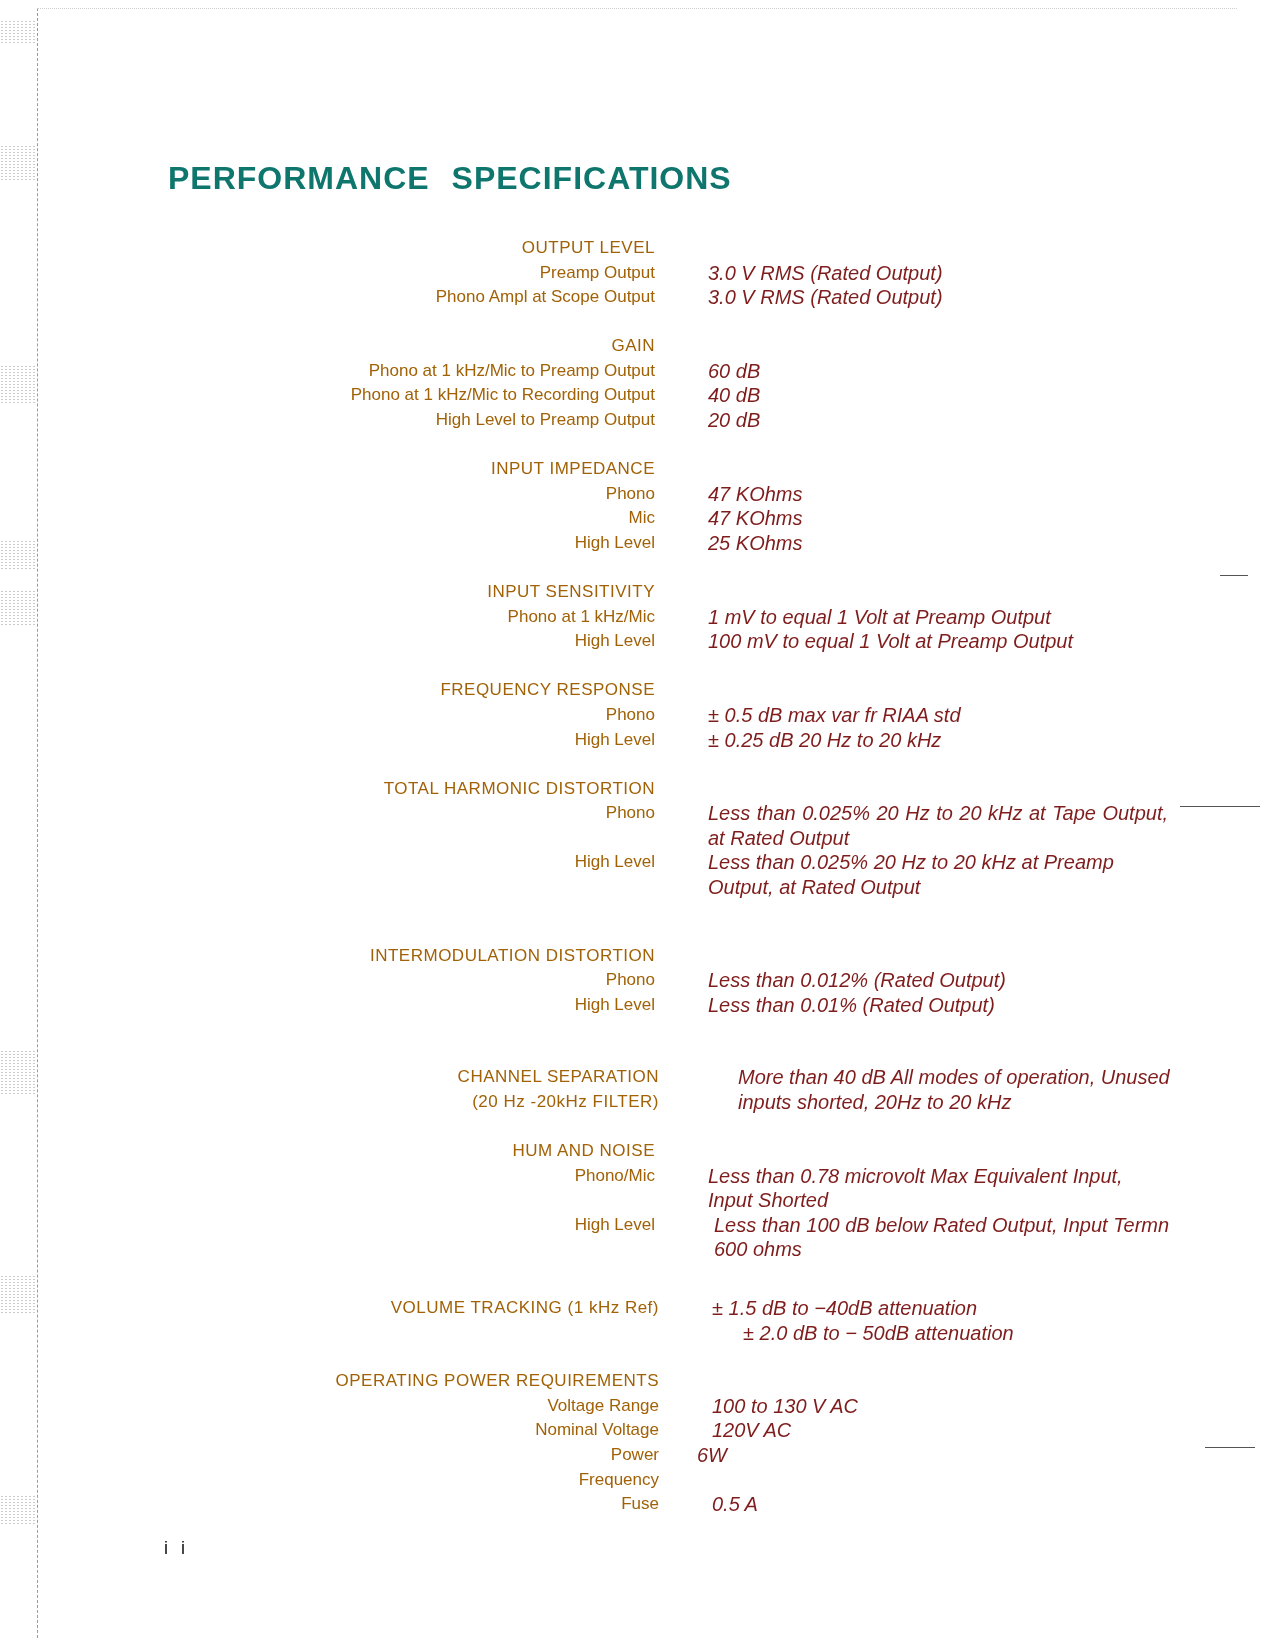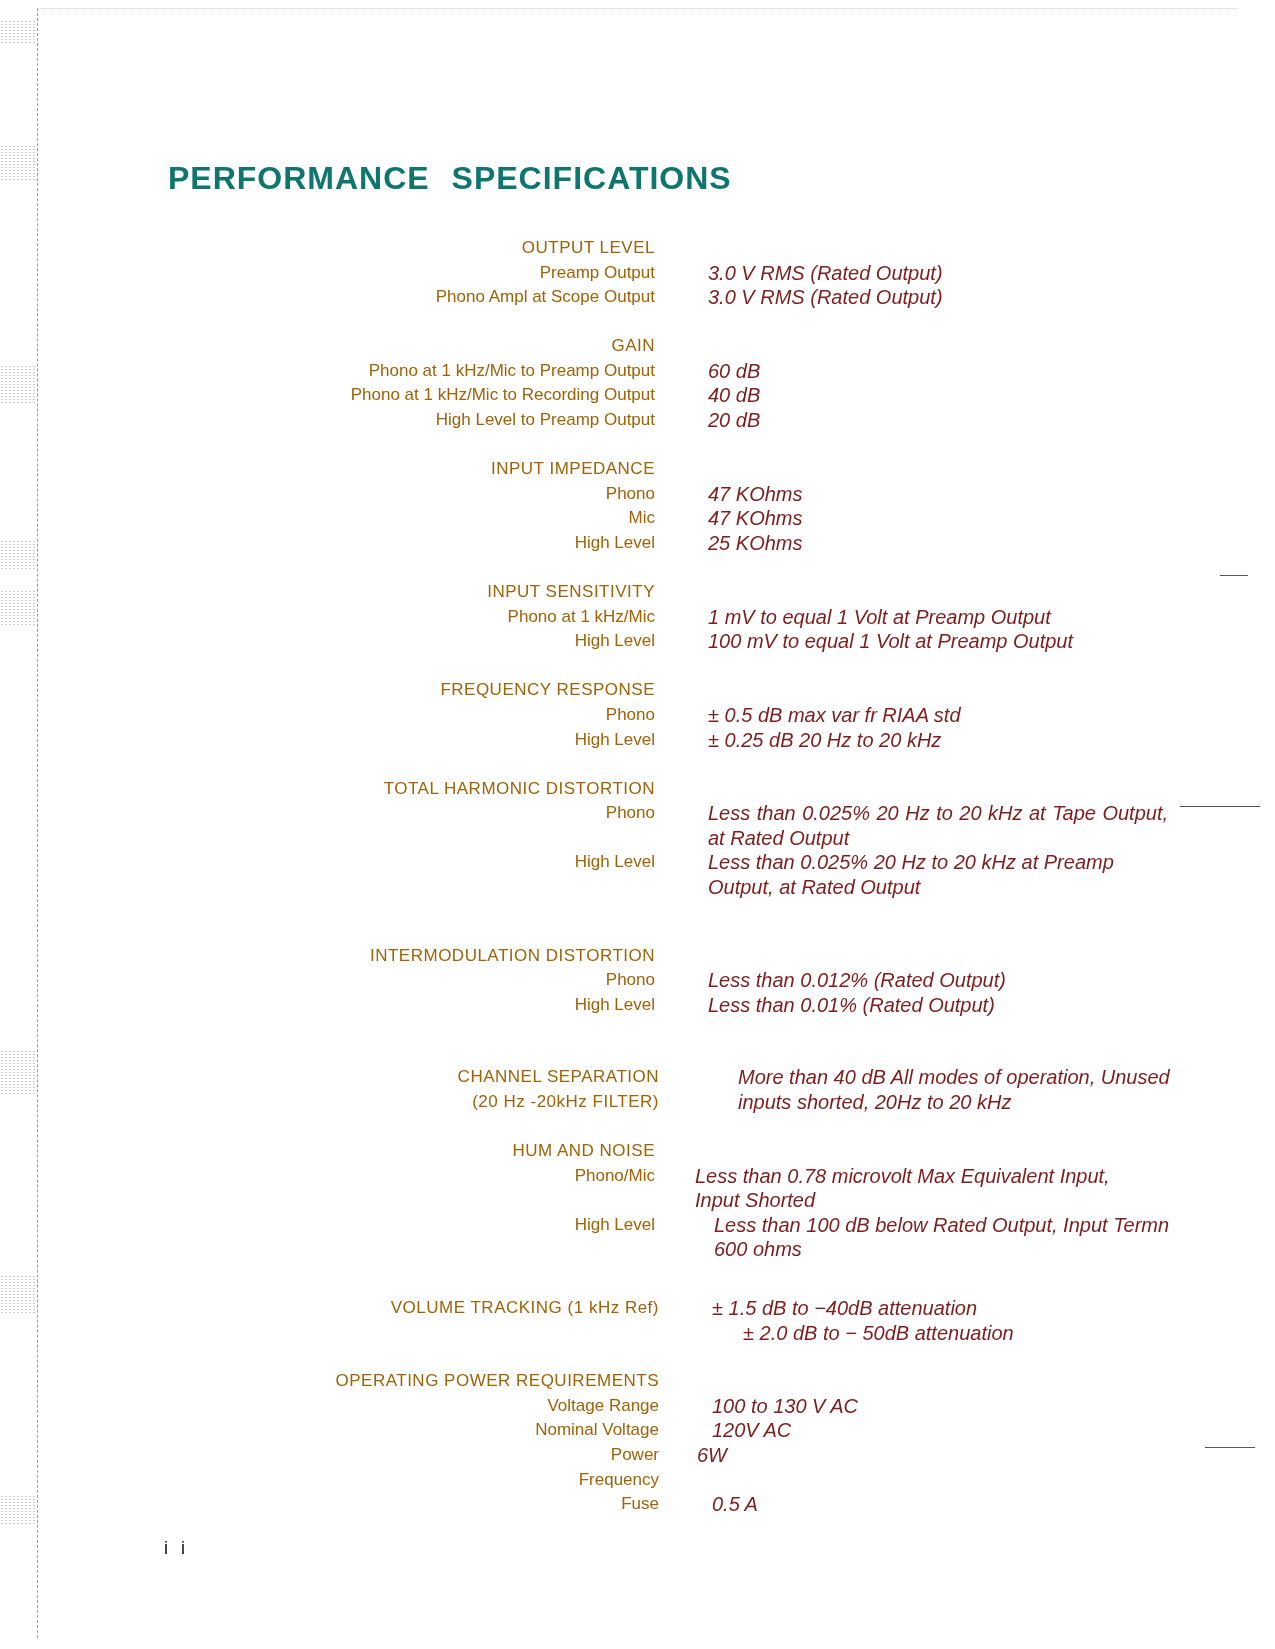--- a/index.html
+++ b/index.html
@@ -177,21 +177,21 @@
       <div class="value" style="margin-left:79px">More than 40 dB All modes of operation, Unused inputs shorted, 20Hz to 20 kHz</div>
     </div>
   </div>
 
   <div class="section" style="margin-bottom:34px">
     <div class="row">
         <div class="label heading-label">HUM AND NOISE</div>
       </div>
     <div class="row">
         <div class="label">Phono/Mic</div>
-        <div class="value" style="margin-left:40px">Less than 0.78 microvolt Max Equivalent Input, Input Shorted</div>
+        <div class="value" style="margin-left:53px">Less than 0.78 microvolt Max Equivalent Input, Input Shorted</div>
       </div>
     <div class="row">
         <div class="label">High Level</div>
         <div class="value" style="margin-left:59px">Less than 100 dB below Rated Output, Input Termn 600 ohms</div>
       </div>
   </div>
 
   <div class="section" style="margin-bottom:24px">
     <div class="row">
       <div class="label heading-label" style="width:659px">VOLUME TRACKING (1 kHz Ref)</div>

